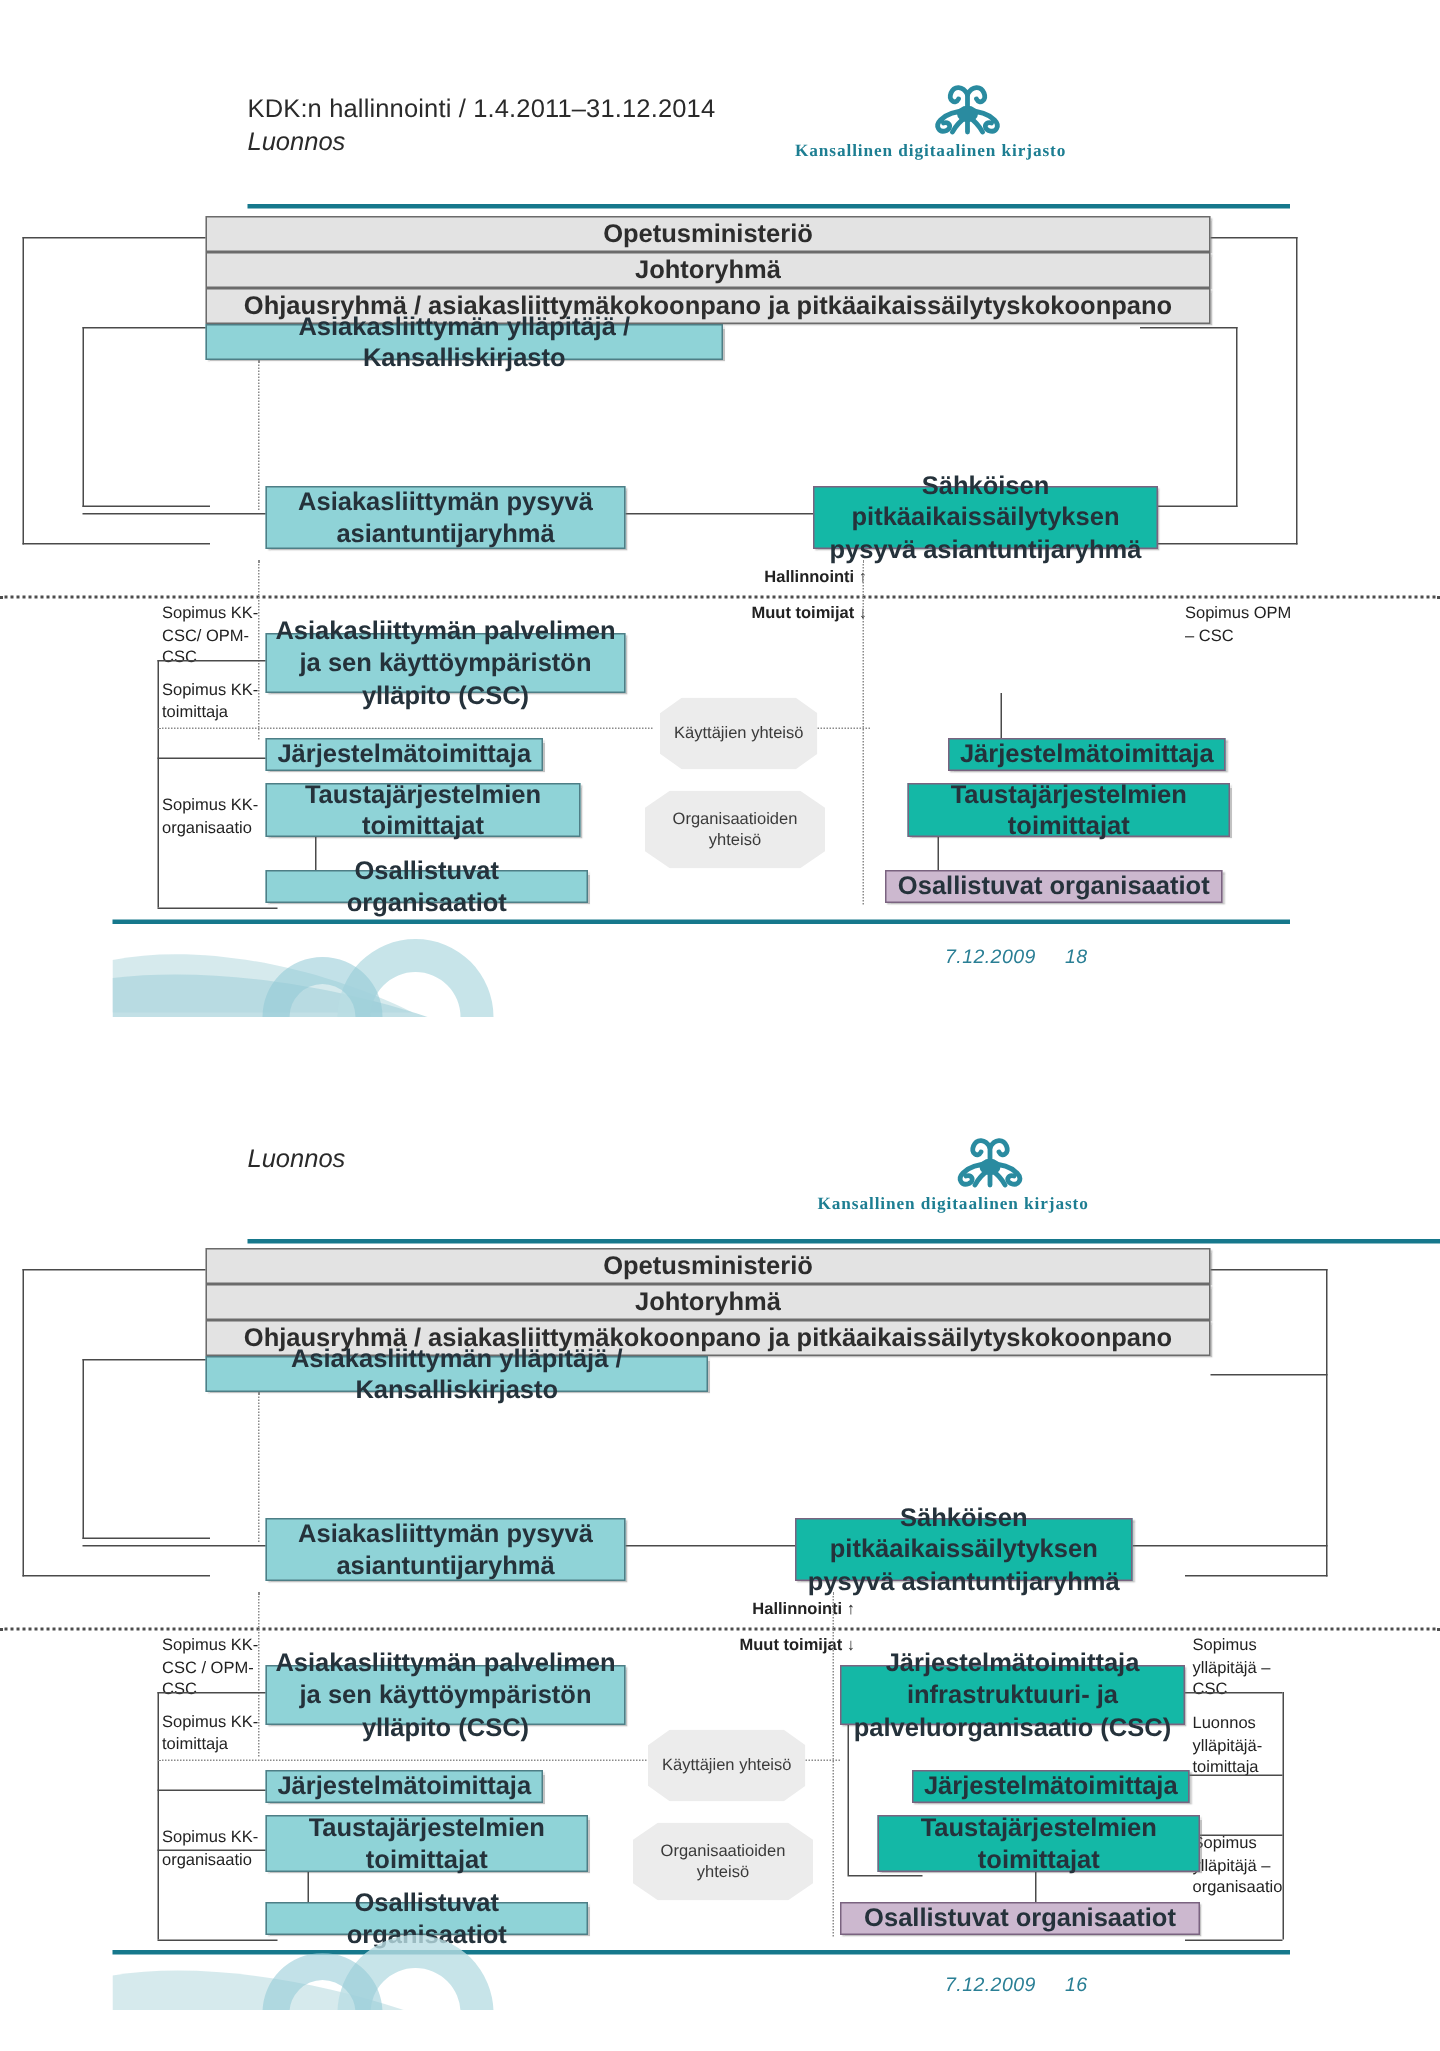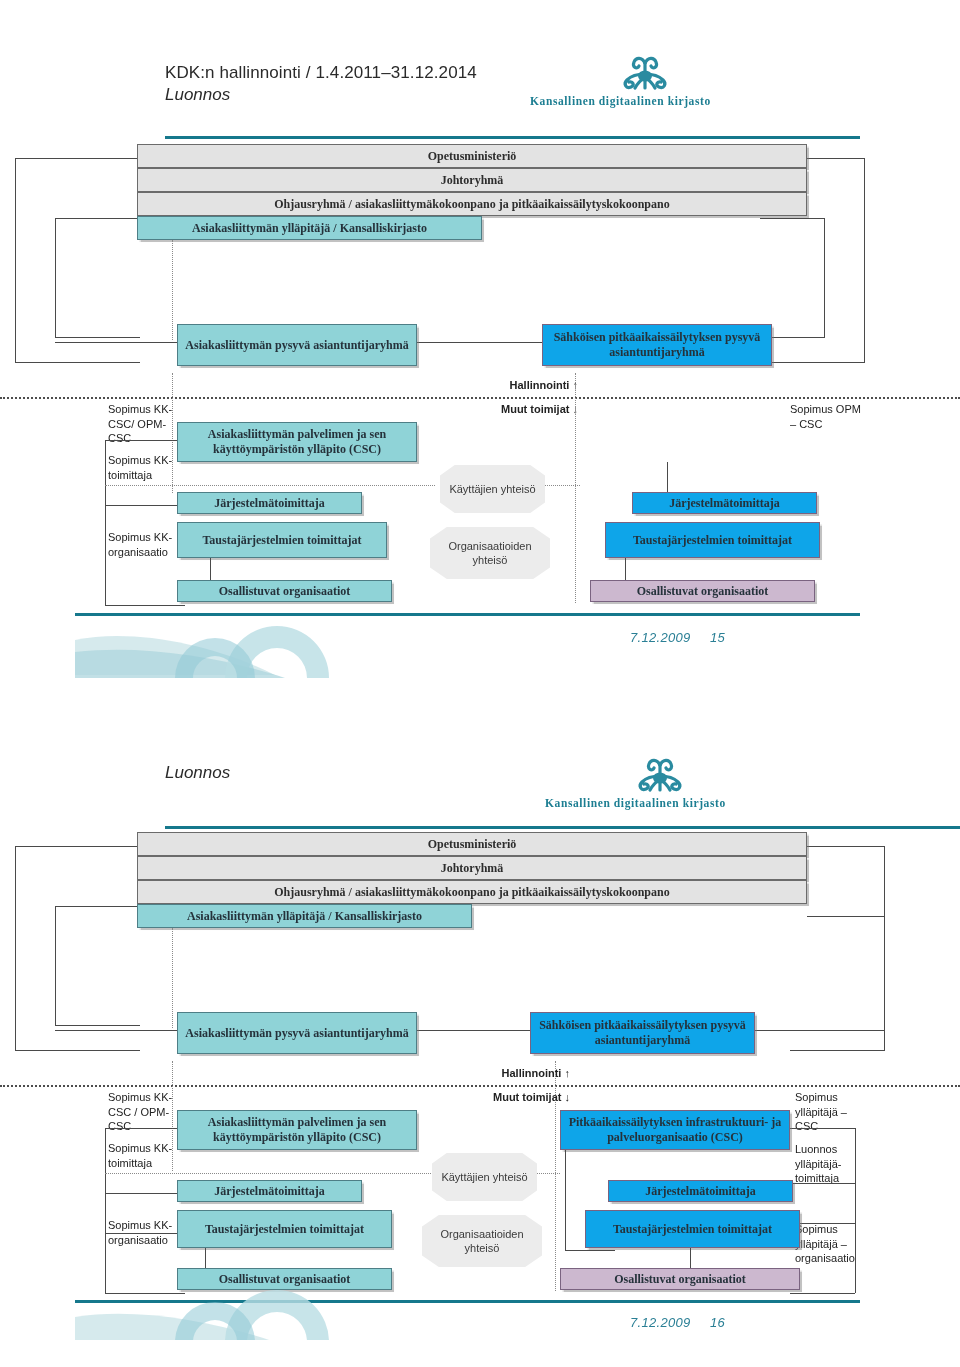--- a/index.html
+++ b/index.html
@@ -67,31 +67,30 @@
 
   
   .diagram { position: absolute; left: 0; top: 0; width: 960px; height: 100%; }
   .box {
     position: absolute;
     border: 1px solid #6b6b6b;
     display: flex;
     align-items: center;
     justify-content: center;
     text-align: center;
-    font-size: 12px;
+    font-size: 17px;
     font-weight: bold;
     color: #25323b;
     line-height: 1.25;
     padding: 1px 4px;
     box-shadow: 1.5px 1.5px 1px rgba(120,120,120,.45);
-    font-family: Liberation Serif, serif;
   }
   .box.grey   { background: #e3e3e3; color:#2d2d2d; }
   .box.teal   { background: #8fd3d7; border-color:#4e7e86; }
-  .box.purple { background: #0ea5e9; border-color:#7a6380; }
+  .box.purple { background: #14b8a6; border-color:#7a6380; }
   .box.purple-l { background: #ccb8cf; border-color:#7a6380; }
   .box.round  { border-radius: 7px; }
 
   .hexbox {
     position: absolute;
     background: #ececec;
     color: #3a3a3a;
     font-size: 11px;
     font-weight: normal;
     display: flex; align-items: center; justify-content: center;
@@ -225,21 +224,21 @@
     </div>
 
     <div class="rule" style="left:75px; top:573px; width:785px;"></div>
     <svg class="swoosh" style="top:560px;" width="340" height="85" viewBox="0 0 340 85">
       <path d="M0 40 C60 28 140 45 200 75 L0 75 Z" fill="#cfe6ea" opacity=".85"></path>
       <path d="M0 52 C70 44 150 58 210 78 L0 78 Z" fill="#aed5dd" opacity=".75"></path>
       <path d="M150 78 A52 52 0 1 1 254 78 L232 78 A30 30 0 1 0 172 78 Z" fill="#b9dde4" opacity=".8"></path>
       <path d="M100 78 A40 40 0 1 1 180 78 L162 78 A22 22 0 1 0 118 78 Z" fill="#8fc9d6" opacity=".55"></path>
     </svg>
     <div class="foot" style="left:630px; top:590px;">7.12.2009</div>
-    <div class="foot" style="left:710px; top:590px;">15</div>
+    <div class="foot" style="left:710px; top:590px;">18</div>
   </div>
 
   <div class="slide" id="slide2">
 
     <div class="hdr">
       <div class="hdr-sub">Luonnos</div>
     </div>
 
     <div class="logo" style="left:545px; top:16px;">
       <svg class="logo-mark" width="66" height="40" viewBox="0 0 66 40">
@@ -298,21 +297,21 @@
       <div class="ln h" style="left:105px; top:493px; width:80px;"></div>
       <div class="ln h" style="left:105px; top:553px; width:80px;"></div>
 
       <div class="ln v" style="left:855px; top:388px; height:165px;"></div>
       <div class="ln h" style="left:790px; top:388px; width:65px;"></div>
       <div class="ln h" style="left:790px; top:443px; width:65px;"></div>
       <div class="ln h" style="left:790px; top:483px; width:65px;"></div>
       <div class="ln h" style="left:790px; top:553px; width:65px;"></div>
 
       <div class="box teal" style="left:177px; top:370px; width:240px; height:40px;">Asiakasliittymän palvelimen ja sen käyttöympäristön ylläpito (CSC)</div>
-      <div class="box purple" style="left:560px; top:370px; width:230px; height:40px;">Pitkäaikaissäilytyksen infrastruktuuri- ja palveluorganisaatio (CSC)</div>
+      <div class="box purple" style="left:560px; top:370px; width:230px; height:40px;">Järjestelmätoimittaja infrastruktuuri- ja palveluorganisaatio (CSC)</div>
 
       <div class="dotline thin" style="left:105px; top:433px; width:330px;"></div>
       <div class="dotline v" style="left:555px; top:321px; height:230px;"></div>
       <div class="dotline thin" style="left:495px; top:433px; width:65px;"></div>
 
       <div class="box teal" style="left:177px; top:440px; width:185px; height:22px;">Järjestelmätoimittaja</div>
       <div class="box purple" style="left:608px; top:440px; width:185px; height:22px;">Järjestelmätoimittaja</div>
       <div class="ln v" style="left:565px; top:410px; height:100px;"></div>
       <div class="ln h" style="left:565px; top:510px; width:50px;"></div>
 

